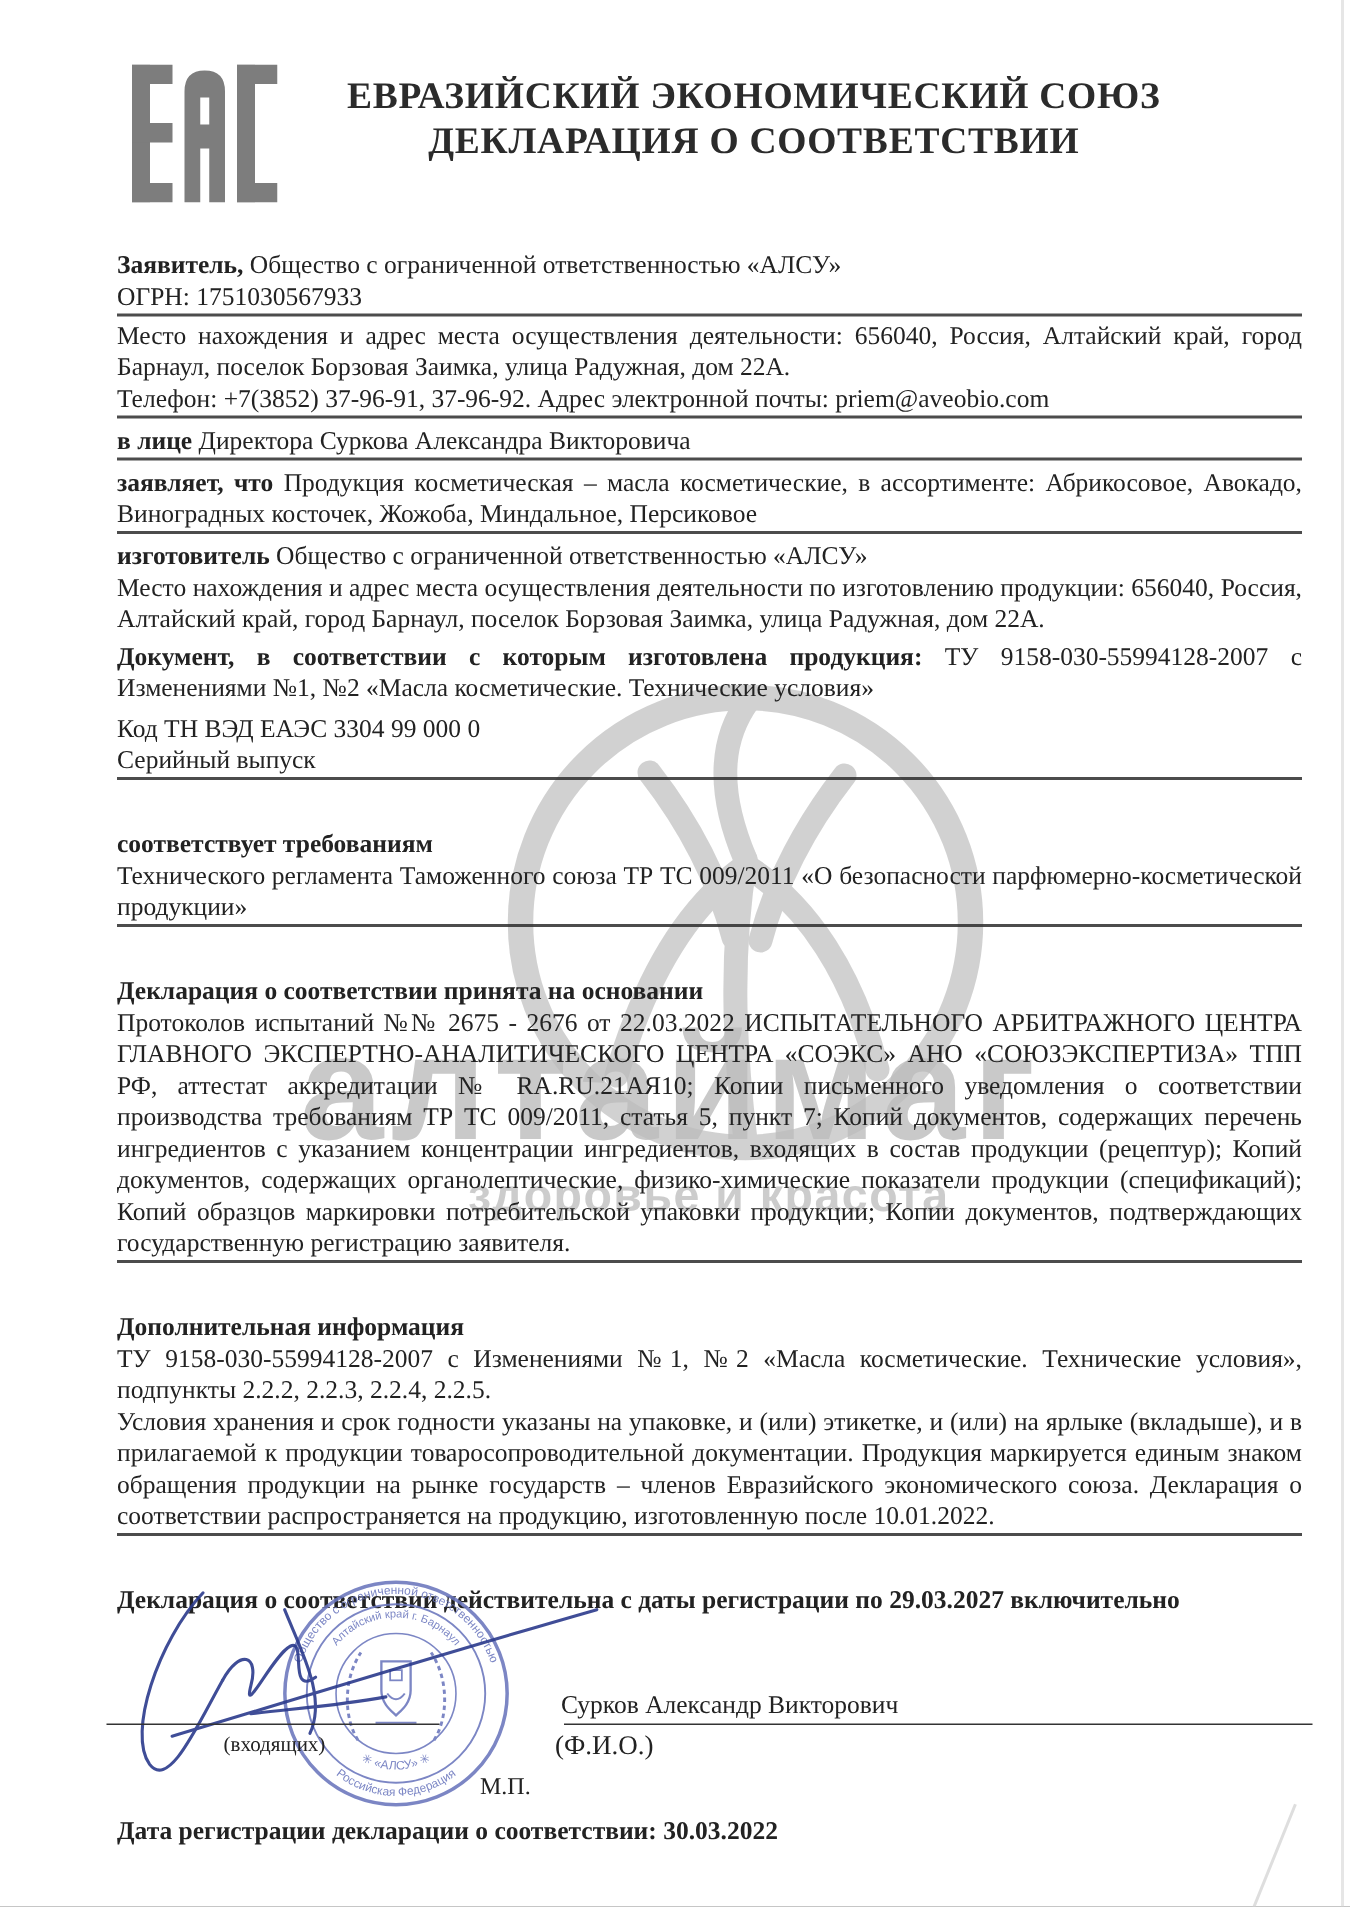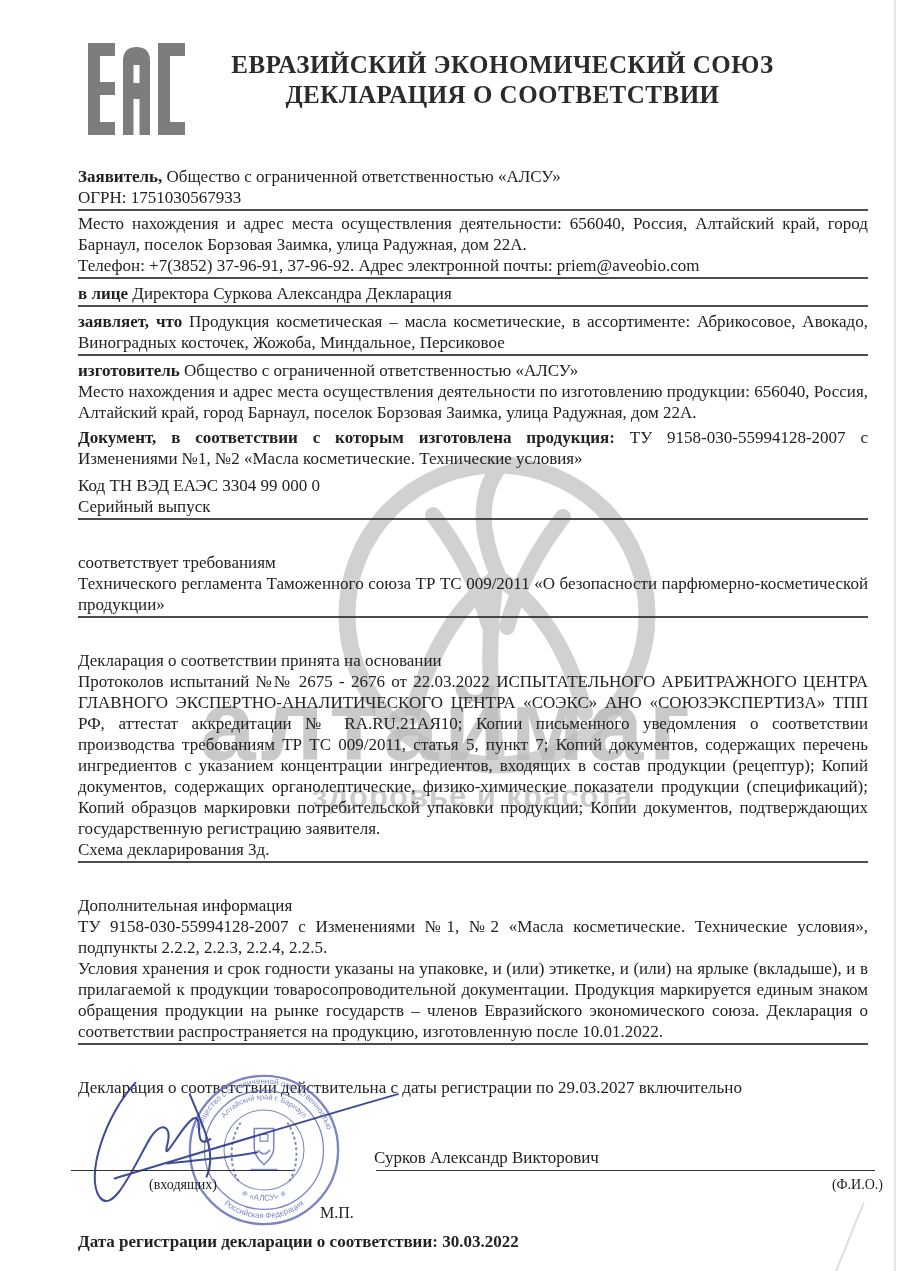--- a/index.html
+++ b/index.html
@@ -18,30 +18,30 @@
   .wm-tagline{left:312px;top:779px;font-family:"Liberation Sans","DejaVu Sans",sans-serif;
               font-weight:bold;font-size:31px;letter-spacing:1px;color:#c7c7c7;opacity:.9;}
   
   .content{position:absolute;left:78px;top:160px;width:790px;z-index:1;
            font-size:17px;line-height:21px;}
   .blk{margin:0;}
   .just{text-align:justify;}
   .lead{font-weight:bold;}
   .rule{border-top:2px solid rgba(45,45,45,.85);height:0;margin-top:1px;}
   .mt2{margin-top:2px;} .mt3{margin-top:3px;} .mt4{margin-top:4px;} .mt6{margin-top:6px;}
-  .bold{font-weight:normal;margin-top:32px;}
+  .bold{font-weight:bold;margin-top:32px;}
   
   .sig-zone{position:relative;height:160px;margin-top:-34px;z-index:2;}
   .sig-svg{position:absolute;left:-12px;top:2px;width:360px;height:150px;}
   .stamp-svg{position:absolute;left:108px;top:8px;width:156px;height:156px;opacity:.88;}
   .sig-line-left{position:absolute;left:-7px;top:106px;width:222px;border-top:1.5px solid #333;}
   .sig-caption{position:absolute;left:30px;top:110px;width:150px;text-align:center;font-size:14px;}
   .fio-line{position:absolute;left:298px;top:106px;width:499px;border-top:1.5px solid #333;}
   .fio-name{position:absolute;left:296px;top:83px;width:499px;text-align:left;font-size:17px;}
-  .fio-caption{position:absolute;left:306px;top:110px;width:499px;text-align:right;font-size:14px;}
+  .fio-caption{position:absolute;left:292px;top:110px;width:499px;text-align:left;font-size:18px;}
   .mp{position:absolute;left:242px;top:138px;font-size:16px;}
   
   .reg-line{margin-top:36px;font-weight:bold;}
   .date-line{margin-top:7px;font-weight:bold;}
   
   .edge-right{position:absolute;right:4px;top:0;width:2px;height:100%;background:#e6e6e6;z-index:4;}
   .corner-diag{position:absolute;left:848px;top:1200px;width:2px;height:78px;background:#dedede;
                transform:rotate(22deg);z-index:4;}
 </style>
 </head>
@@ -82,42 +82,41 @@
   <div class="content">
 
     <div class="blk mt6"><span class="lead">Заявитель,</span><span> Общество с ограниченной ответственностью «АЛСУ»</span></div>
     <div class="blk">ОГРН: 1751030567933</div>
     <div class="rule"></div>
 
     <div class="blk just mt2">Место нахождения и адрес места осуществления деятельности: 656040, Россия, Алтайский край, город Барнаул, поселок Борзовая Заимка, улица Радужная, дом 22А.</div>
     <div class="blk">Телефон: +7(3852) 37-96-91, 37-96-92. Адрес электронной почты: priem@aveobio.com</div>
     <div class="rule"></div>
 
-    <div class="blk mt4"><span class="lead">в лице</span><span> Директора Суркова Александра Декларация</span></div>
+    <div class="blk mt4"><span class="lead">в лице</span><span> Директора Суркова Александра Викторовича</span></div>
     <div class="rule"></div>
 
     <div class="blk just mt4"><span class="lead">заявляет, что</span><span> Продукция косметическая – масла косметические, в ассортименте:  Абрикосовое, Авокадо, Виноградных косточек, Жожоба, Миндальное, Персиковое</span></div>
     <div class="rule"></div>
 
     <div class="blk mt4"><span class="lead">изготовитель</span><span> Общество с ограниченной ответственностью «АЛСУ»</span></div>
     <div class="blk just">Место нахождения и адрес места осуществления деятельности по изготовлению продукции: 656040, Россия, Алтайский край, город Барнаул, поселок Борзовая Заимка, улица Радужная, дом 22А.</div>
 
     <div class="blk just mt4"><span class="lead">Документ, в соответствии с которым изготовлена продукция:</span><span>  ТУ 9158-030-55994128-2007 с Изменениями №1, №2 «Масла косметические. Технические условия»</span></div>
 
     <div class="blk mt6">Код ТН ВЭД ЕАЭС 3304 99 000 0</div>
     <div class="blk">Серийный выпуск</div>
     <div class="rule"></div>
 
     <div class="blk bold mt4">соответствует требованиям</div>
     <div class="blk just">Технического регламента Таможенного союза ТР ТС 009/2011 «О безопасности парфюмерно-косметической продукции»</div>
     <div class="rule"></div>
 
     <div class="blk bold mt4">Декларация о соответствии принята на основании</div>
     <div class="blk just">Протоколов испытаний №№ 2675 - 2676 от 22.03.2022 ИСПЫТАТЕЛЬНОГО АРБИТРАЖНОГО ЦЕНТРА ГЛАВНОГО ЭКСПЕРТНО-АНАЛИТИЧЕСКОГО ЦЕНТРА «СОЭКС» АНО «СОЮЗЭКСПЕРТИЗА» ТПП РФ, аттестат аккредитации № RA.RU.21АЯ10; Копии письменного уведомления о соответствии производства требованиям ТР ТС 009/2011, статья 5, пункт 7; Копий документов, содержащих перечень ингредиентов с указанием концентрации ингредиентов, входящих в состав продукции (рецептур); Копий документов, содержащих органолептические, физико-химические показатели продукции (спецификаций); Копий образцов маркировки потребительской упаковки продукции; Копии документов, подтверждающих государственную регистрацию заявителя.</div>
-    <div class="blk">Схема декларирования 3д.</div>
     <div class="rule"></div>
 
     <div class="blk bold mt3">Дополнительная информация</div>
     <div class="blk just">ТУ 9158-030-55994128-2007 с Изменениями №1, №2 «Масла косметические. Технические условия», подпункты 2.2.2, 2.2.3, 2.2.4, 2.2.5.</div>
     <div class="blk just">Условия хранения и срок годности указаны на упаковке, и (или) этикетке, и (или) на ярлыке (вкладыше), и в прилагаемой к продукции товаросопроводительной документации. Продукция маркируется единым знаком обращения продукции на рынке государств – членов Евразийского экономического союза. Декларация о соответствии распространяется на продукцию, изготовленную после 10.01.2022.</div>
     <div class="rule"></div>
 
     <div class="blk bold mt4">Декларация о соответствии действительна с даты регистрации по 29.03.2027 включительно</div>
 
     <div class="sig-zone">

